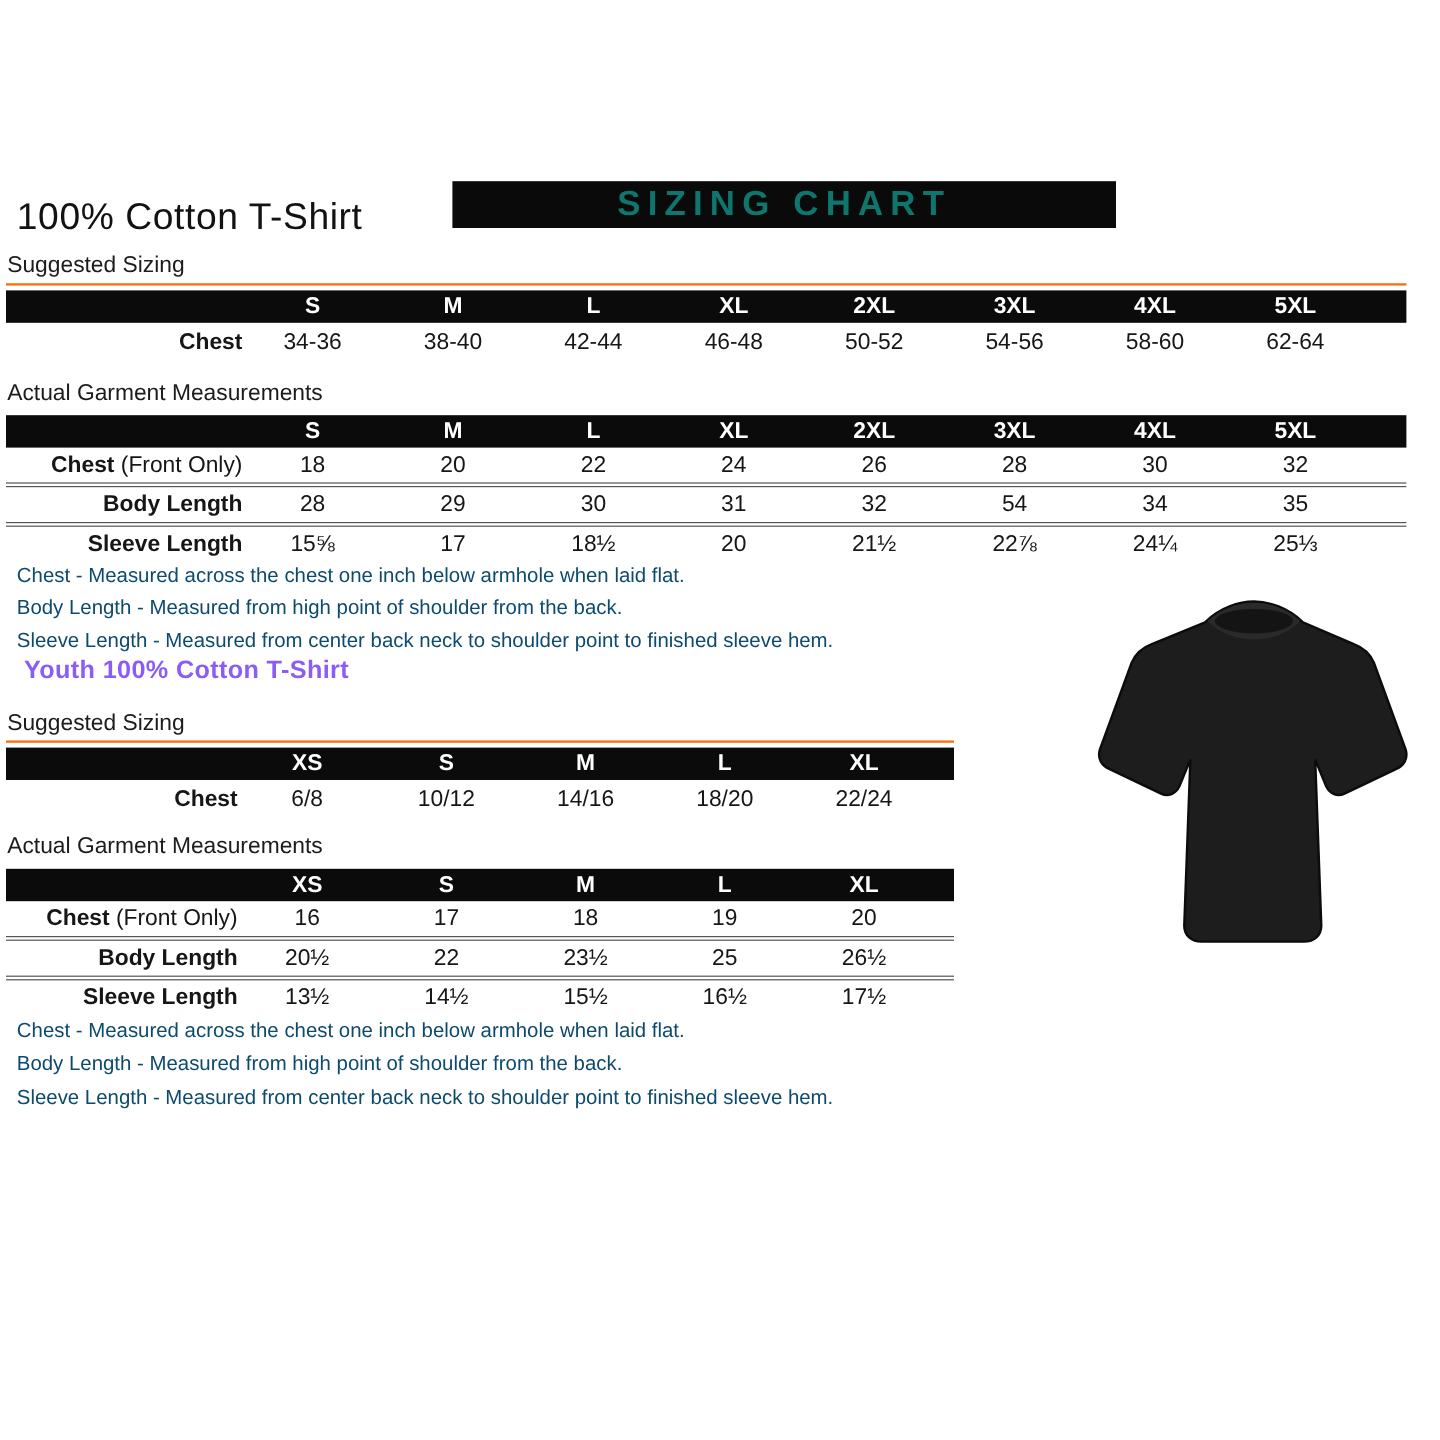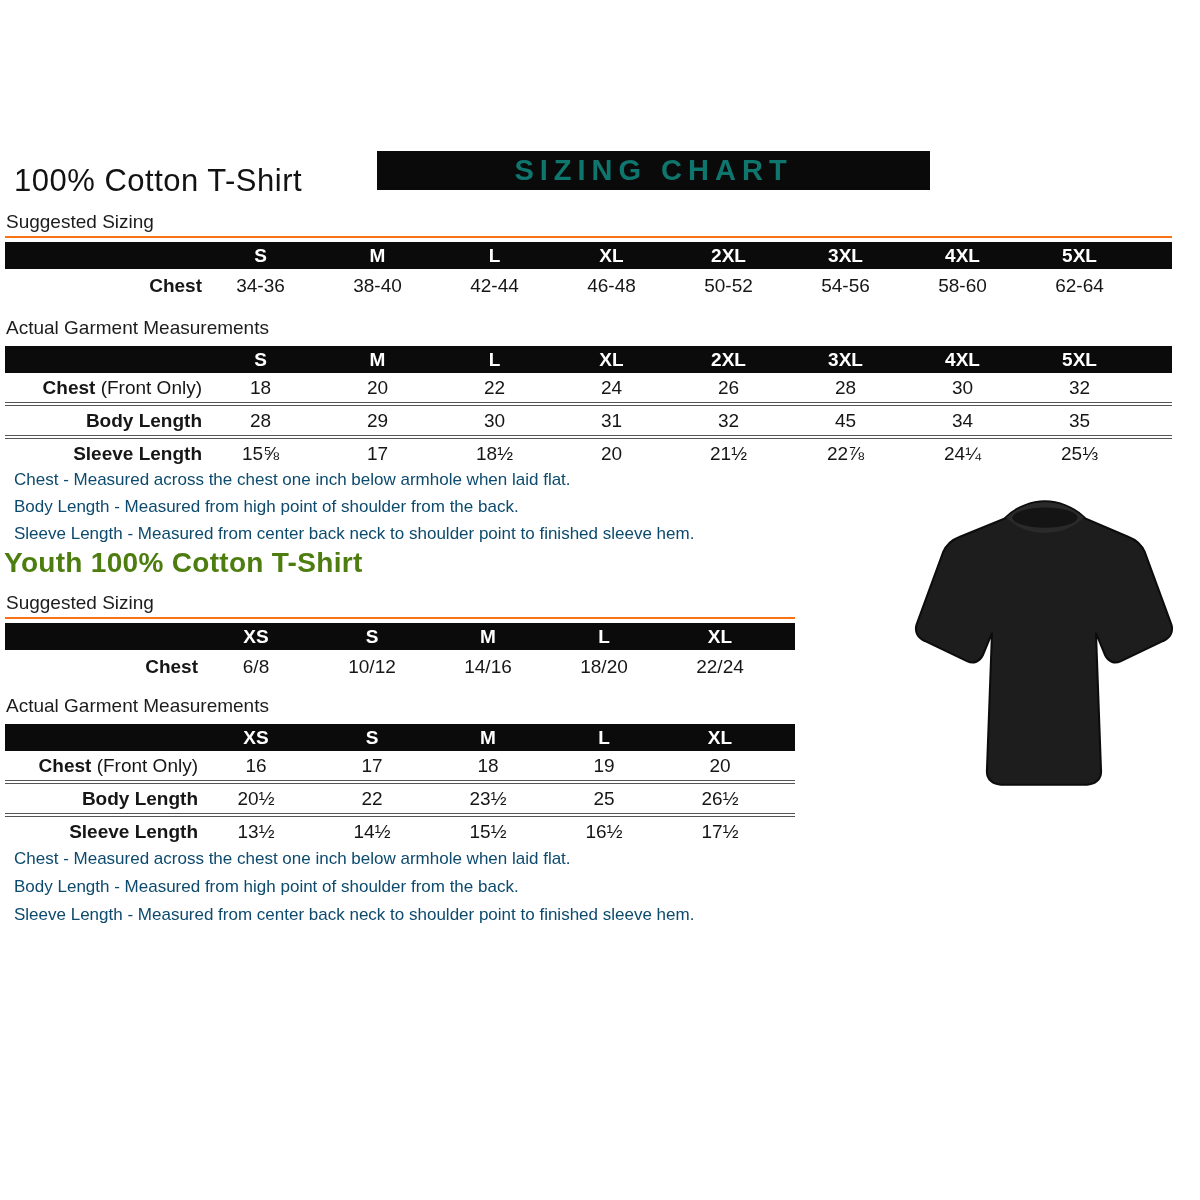--- a/index.html
+++ b/index.html
@@ -34,22 +34,22 @@
   .cell{font-size:19px;text-align:center;white-space:nowrap;}
   .cell.rlabel{text-align:right;padding-left:13px;}
   .cell.rlabel b{font-weight:700;}
   .sep-rows .trow.data + .trow.data{border-top:4px double #555555;}
   
   .notes{position:absolute;font-size:17px;color:#0c4a6e;}
   .notes .note{line-height:27px;white-space:nowrap;}
   .notes-bottom .note{line-height:28px;}
   
   .youth-title{
-    position:absolute;left:4px;top:547px;font-size:28px;font-weight:700;
-    color:#4d7c0f;white-space:nowrap;letter-spacing:0.3px;
+    position:absolute;left:20px;top:547px;font-size:21px;font-weight:700;
+    color:#8b5cf6;white-space:nowrap;letter-spacing:0.3px;
   }
   
   .tshirt-wrap{position:absolute;left:892px;top:486px;width:306px;height:316px;}
 </style>
 </head>
 <body>
 
 <div class="page">
 
   <div class="page-title">100% Cotton T-Shirt</div>
@@ -108,21 +108,21 @@
           <div class="cell">30</div>
           <div class="cell">32</div>
         </div>
         <div class="trow data">
           <div class="cell rlabel"><b>Body Length</b></div>
           <div class="cell">28</div>
           <div class="cell">29</div>
           <div class="cell">30</div>
           <div class="cell">31</div>
           <div class="cell">32</div>
-          <div class="cell">45</div>
+          <div class="cell">54</div>
           <div class="cell">34</div>
           <div class="cell">35</div>
         </div>
         <div class="trow data">
           <div class="cell rlabel"><b>Sleeve Length</b></div>
           <div class="cell">15⅝</div>
           <div class="cell">17</div>
           <div class="cell">18½</div>
           <div class="cell">20</div>
           <div class="cell">21½</div>

